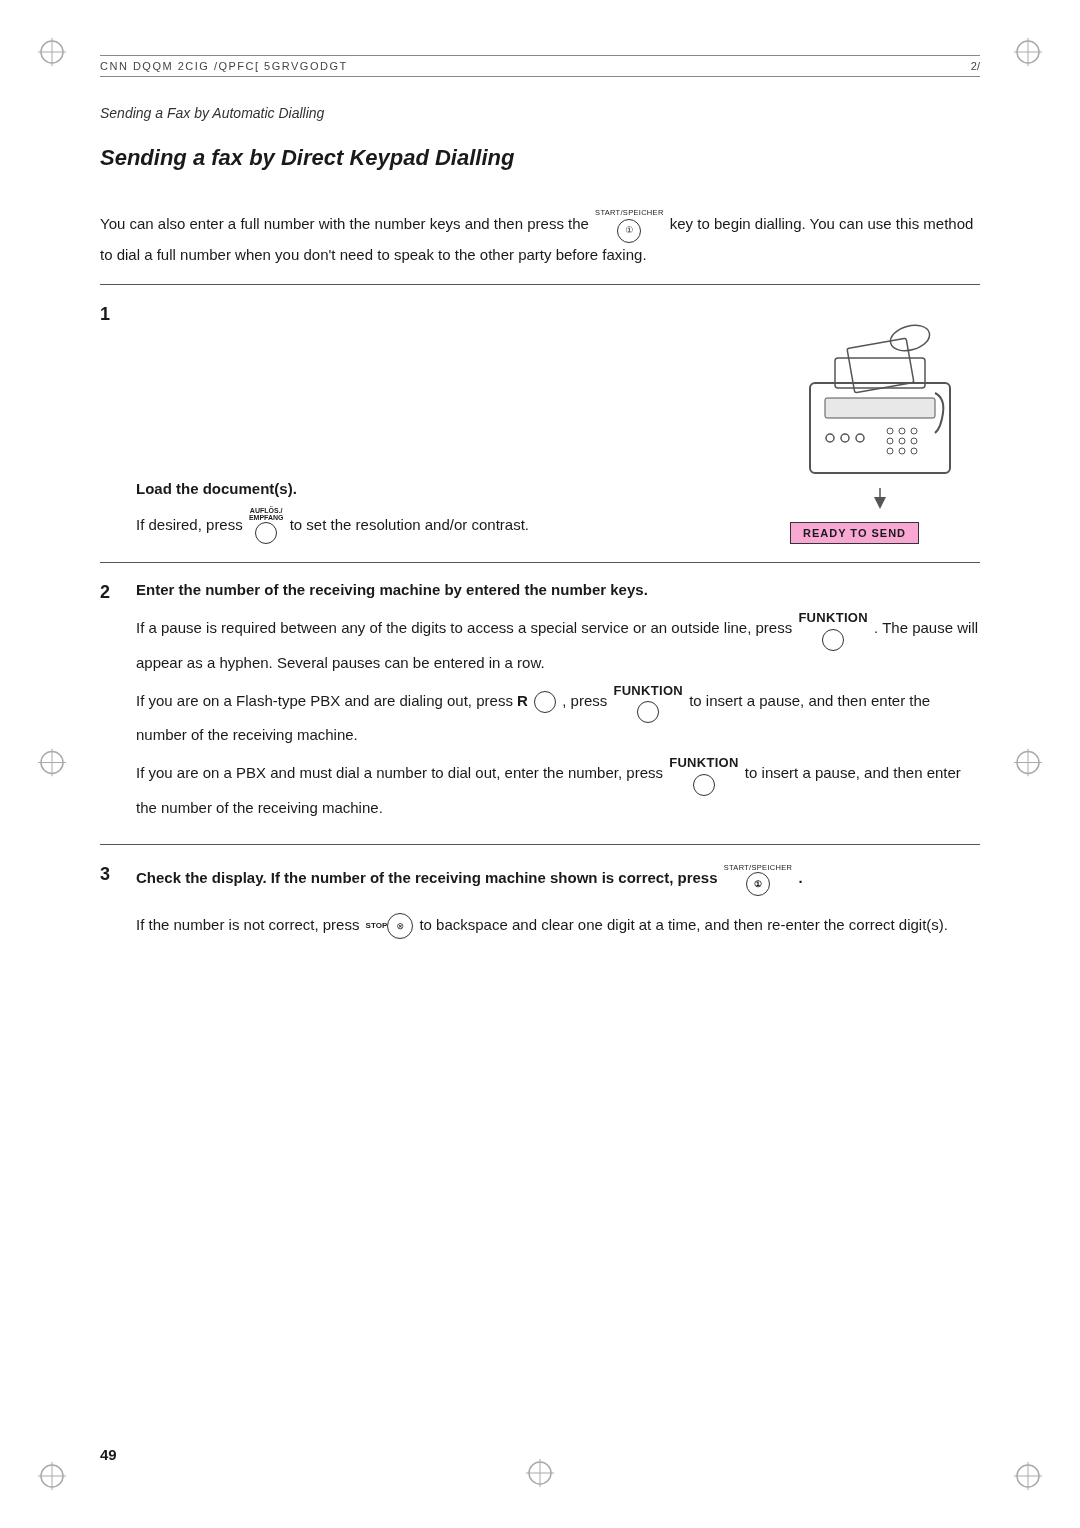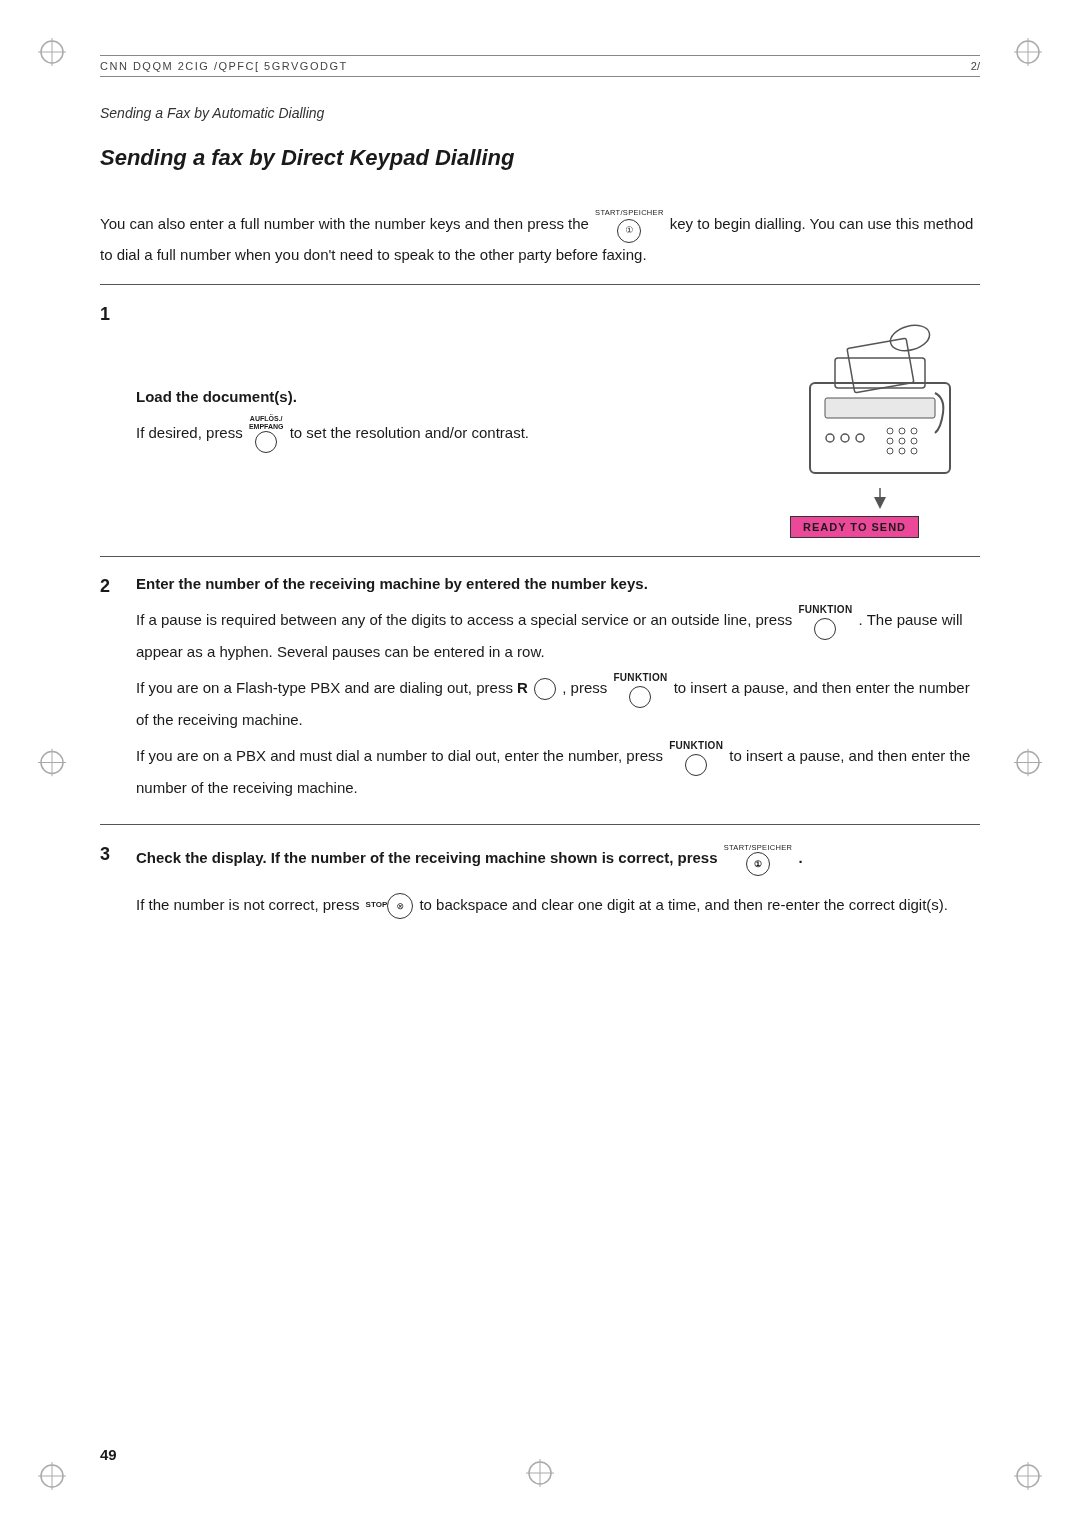--- a/index.html
+++ b/index.html
@@ -151,42 +151,43 @@
 
     .step-body {
       font-size: 15px;
       line-height: 1.55;
     }
 
     
     .step1-layout {
       display: flex;
       gap: 32px;
-      align-items: center;
+      align-items: flex-end;
     }
 
     .step1-text {
       flex: 1;
     }
 
     .step1-image {
       width: 200px;
       flex-shrink: 0;
     }
 
     
     .lcd-box {
       display: inline-block;
       border: 1.5px solid #333;
       padding: 4px 12px;
       font-size: 11px;
       font-weight: bold;
       letter-spacing: 1px;
+      margin-top: 6px;
       text-align: center;
-      background: #ec4899;
+      background: #f9a8d4;
     }
 
     
     .page-number {
       position: absolute;
       bottom: 65px;
       left: 100px;
       font-size: 15px;
       font-weight: bold;
     }
@@ -194,21 +195,21 @@
     
     .key-funktion {
       display: inline-flex;
       flex-direction: column;
       align-items: center;
       vertical-align: middle;
       margin: 0 2px;
     }
 
     .key-funktion-label {
-      font-size: 10px;
+      font-size: 13px;
       font-weight: bold;
       letter-spacing: 0.3px;
     }
 
     .key-funktion-circle {
       width: 22px;
       height: 22px;
       border: 1.5px solid #333;
       border-radius: 50%;
       display: inline-block;

